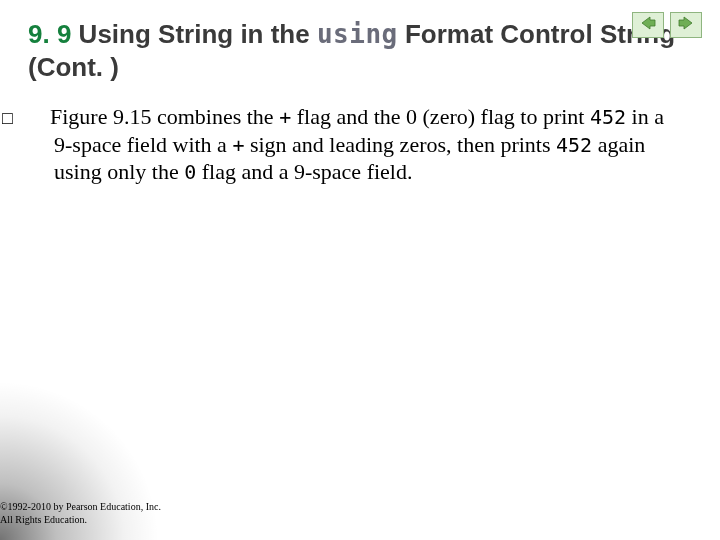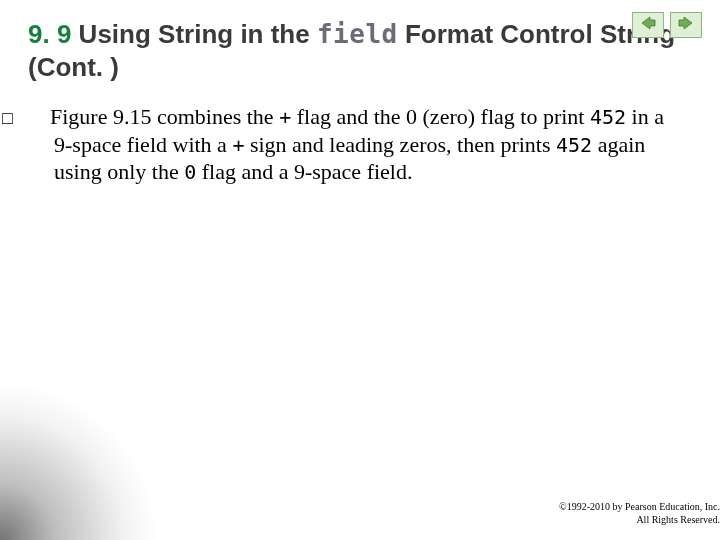--- a/index.html
+++ b/index.html
@@ -77,21 +77,21 @@
     width: 160px;
     height: 160px;
     background: radial-gradient(circle at bottom left, rgba(0,0,0,0.55) 0%, rgba(0,0,0,0.25) 25%, rgba(0,0,0,0.05) 55%, rgba(0,0,0,0) 70%);
     pointer-events: none;
   }
   .copyright {
     position: absolute;
     bottom: 14px;
     left: 0;
     width: 100%;
-    text-align: right;
+    text-align: left;
     font-size: 10px;
     line-height: 1.25;
     color: #000;
     font-family: "Comic Sans MS", "Segoe Script", cursive;
   }
 </style>
 </head>
 <body>
 
 <div class="slide">
@@ -107,27 +107,27 @@
     <div class="nav-arrow">
       <span>
         <svg viewBox="0 0 18 14">
             <polygon points="7,1 15,7 7,13 7,10 2,10 2,4 7,4" fill="#6fae55" stroke="#3f7a2c" stroke-width="0.8"></polygon>
           </svg>
       </span>
     </div>
   </div>
 
   <h1 class="heading">
-    <span class="sec-num">9. 9</span><span>  Using String in the </span><span class="code-word">field</span><span> Format Control String (Cont. )</span>
+    <span class="sec-num">9. 9</span><span>  Using String in the </span><span class="code-word">using</span><span> Format Control String (Cont. )</span>
   </h1>
 
   <p class="body-para">
     <span class="bullet">□</span><span>Figure 9.15 combines the </span><span class="mono">+</span><span> flag and the </span><span>0 (zero) flag</span><span> to print </span><span class="mono">452</span><span> in a 9-space field with a </span><span class="mono">+</span><span> sign and leading zeros, then prints </span><span class="mono">452</span><span> again using only the </span><span class="mono">0</span><span> flag and a 9-space field.</span>
   </p>
 
   <div class="corner-gradient"></div>
 
   <div class="copyright">
     <div>©1992-2010 by Pearson Education, Inc.</div>
-    <div>All Rights Reserved.</div>
+    <div>All Rights Education.</div>
   </div>
 
 </div>
 
 </body></html>

